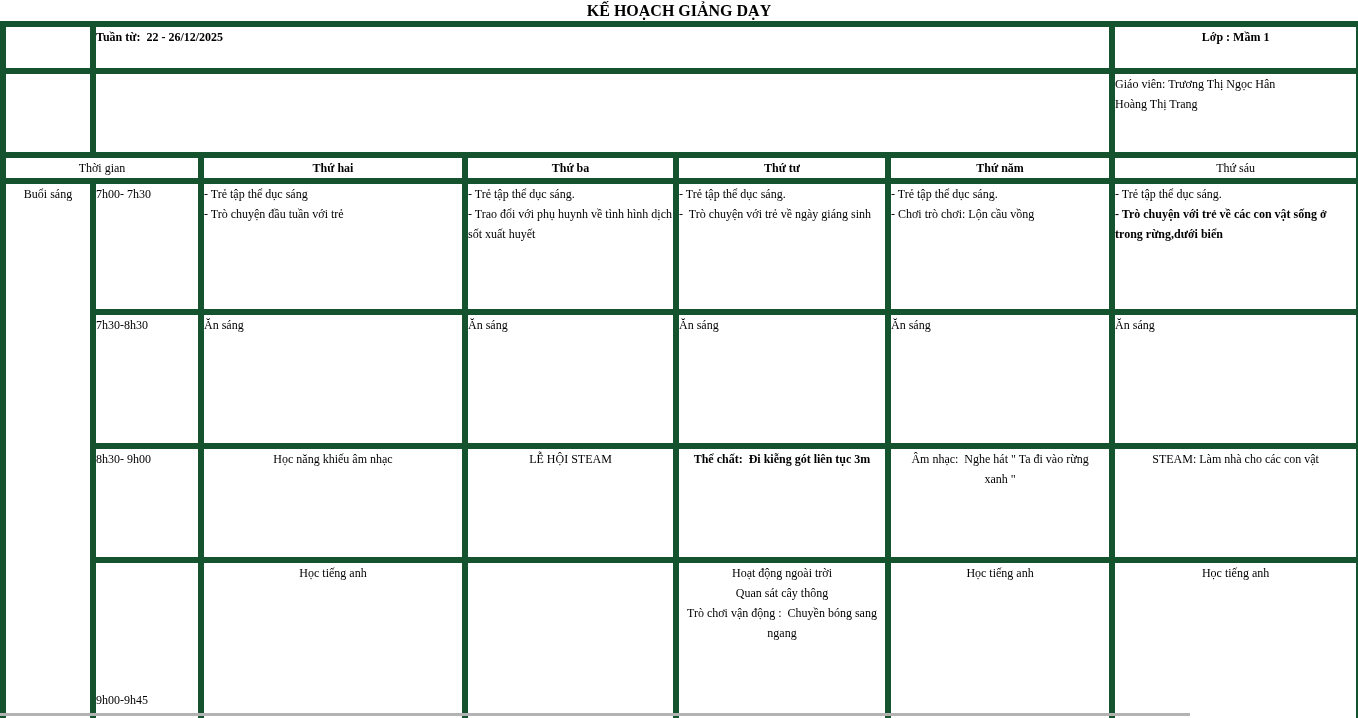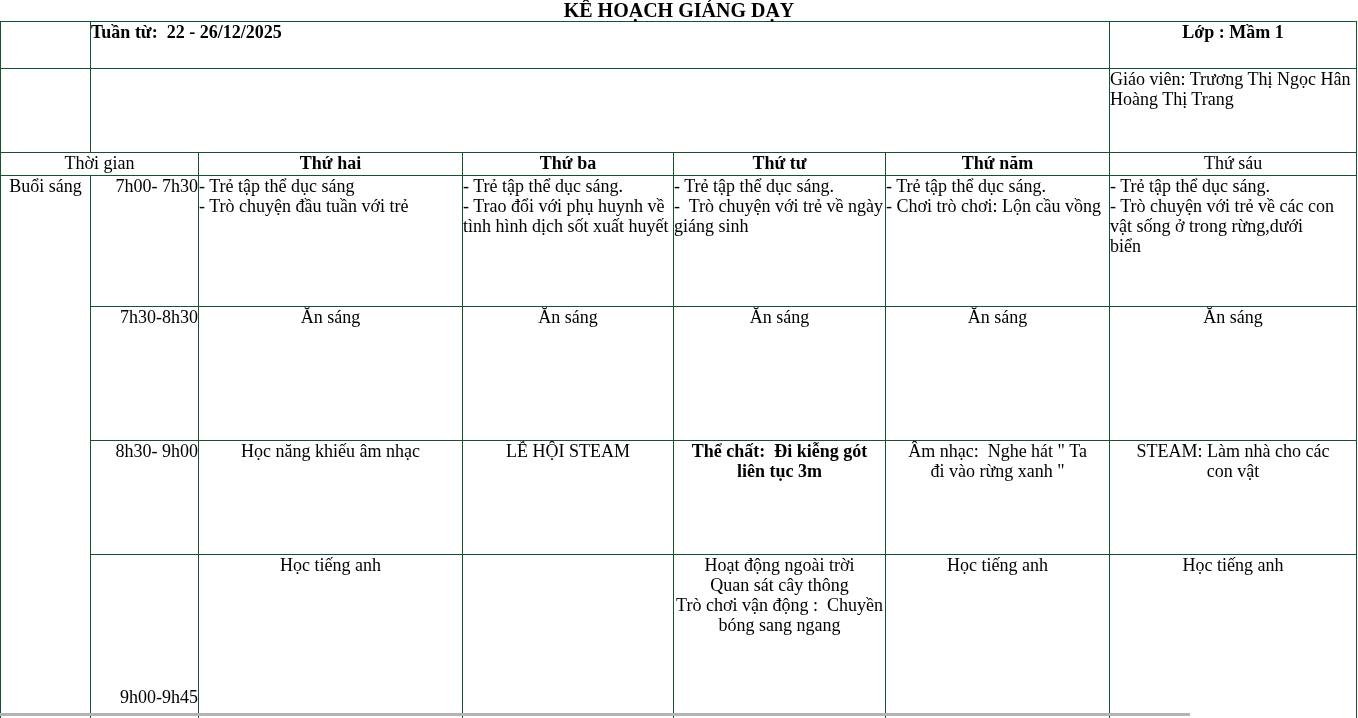--- a/index.html
+++ b/index.html
@@ -1,54 +1,54 @@
 <!DOCTYPE html>
 <html><head>
 <meta charset="utf-8">
 <style>
   html,body{margin:0;padding:0;}
   body{
     width:1358px;height:718px;overflow:hidden;background:#fff;color:#000;
     font-family:"Liberation Serif", serif;position:relative;
   }
   .title{
-    height:21px;line-height:21px;text-align:center;font-weight:bold;font-size:20px;
+    height:21px;line-height:21px;text-align:center;font-weight:bold;font-size:16px;
     white-space:pre;
   }
   table.plan{
     border-collapse:collapse;table-layout:fixed;width:1356px;
   }
   table.plan td{
-    border:1px solid #14532d;padding:0;font-size:18px;vertical-align:top;
+    border:6px solid #14532d;padding:0;font-size:12px;vertical-align:top;
     overflow:hidden;line-height:20px;
   }
   col.cA{width:90px}col.cB{width:108px}col.c1{width:264px}col.c2{width:211px}
   col.c3{width:212px}col.c4{width:224px}col.c5{width:247px}
 
   tr.r-week{height:47px}
   tr.r-teacher{height:84px}
   tr.r-days{height:23px}
   tr.r1{height:131px}
   tr.r2{height:134px}
   tr.r3{height:114px}
   tr.r4{height:175px}
 
   td.week-cell{vertical-align:middle;font-weight:bold;padding-left:14px;white-space:pre;}
   td.class-cell{vertical-align:middle;text-align:center;font-weight:bold;font-size:16px;}
   td.teacher-cell{vertical-align:top;padding-top:12px;line-height:22px;font-size:15.5px;}
   td.head{vertical-align:middle;text-align:center;font-weight:bold;}
   td.head.regular{font-weight:normal;}
   td.session{vertical-align:top;text-align:center;padding-top:52px;}
-  td.time{vertical-align:middle;text-align:right;white-space:pre;}
+  td.time{vertical-align:middle;text-align:left;white-space:pre;}
   td.time.bottom{vertical-align:bottom;padding-bottom:22px;}
   td.cell-left{padding:3px 6px 0 6px;text-align:left;}
-  td.cell-mid{vertical-align:middle;text-align:center;}
+  td.cell-mid{vertical-align:middle;text-align:left;}
   td.cell-top{padding:3px 6px 0 6px;text-align:center;margin-left:7px;}
   .ln{white-space:pre-wrap;}
-  .mw228{max-width:228px;}
+  .mw228{max-width:228px;font-weight:bold;}
   .mw190{max-width:190px;margin:0 auto;font-weight:bold;}
   .mw195{max-width:195px;margin:0 auto;}
   .mw210{max-width:210px;margin:0 auto;}
   .bottom-edge{
     position:absolute;left:0;top:713px;width:1190px;height:3px;
     z-index:2;
   }
 </style>
 </head>
 <body>

